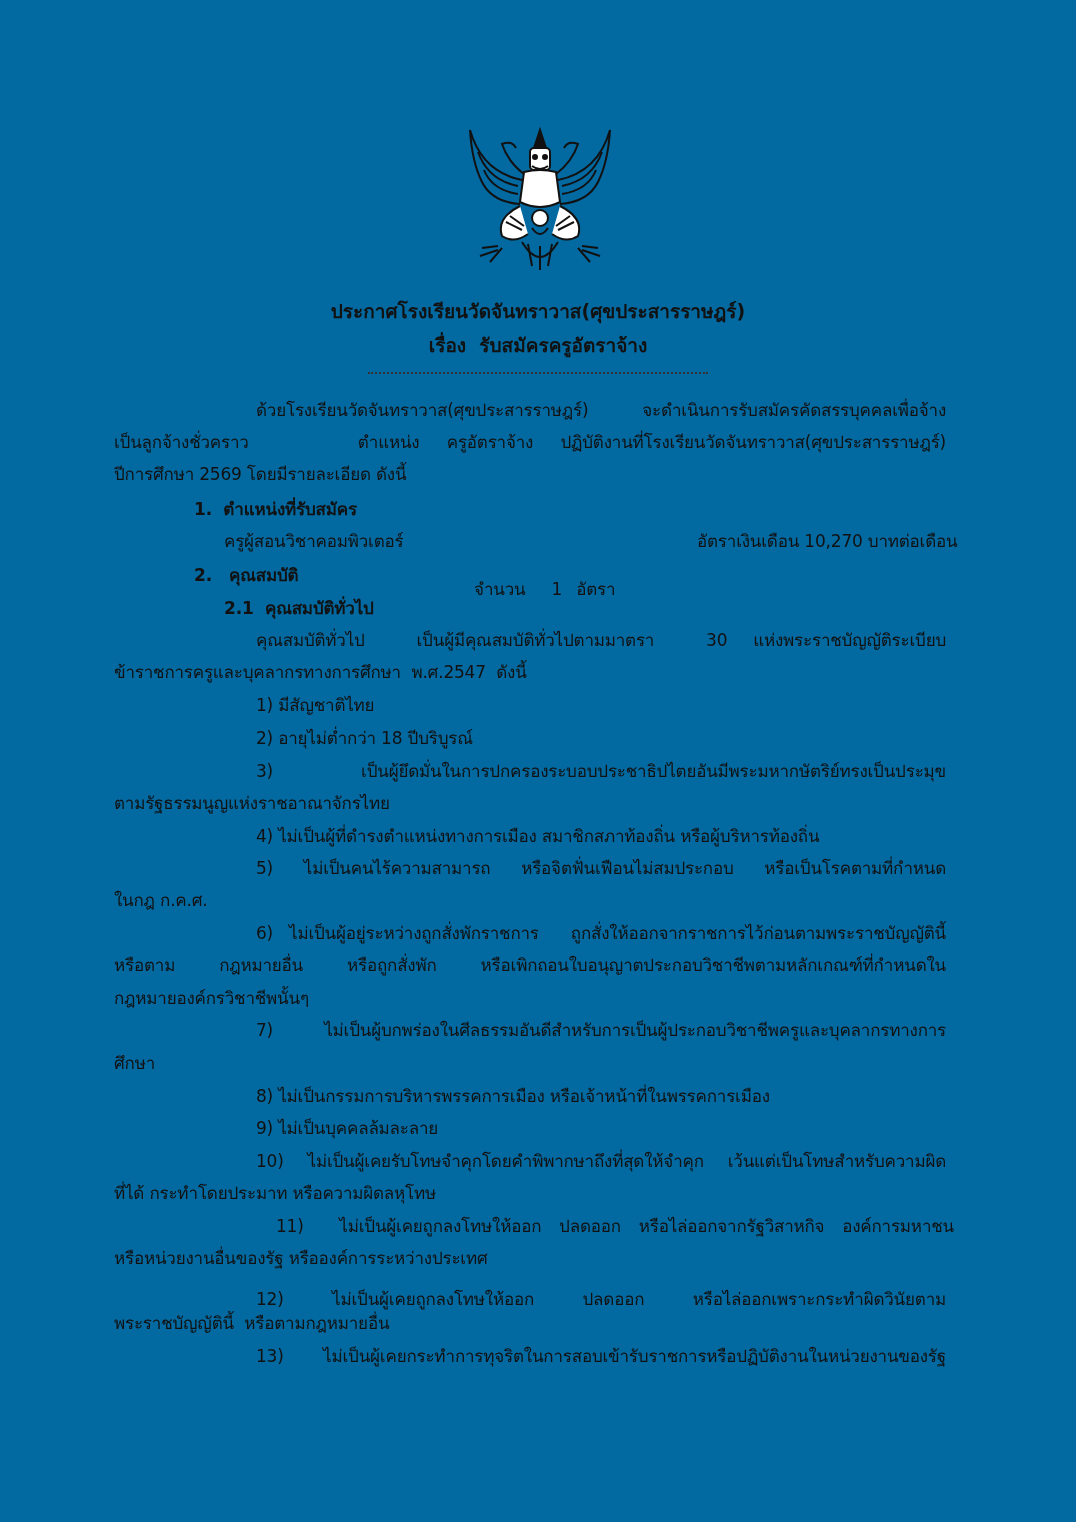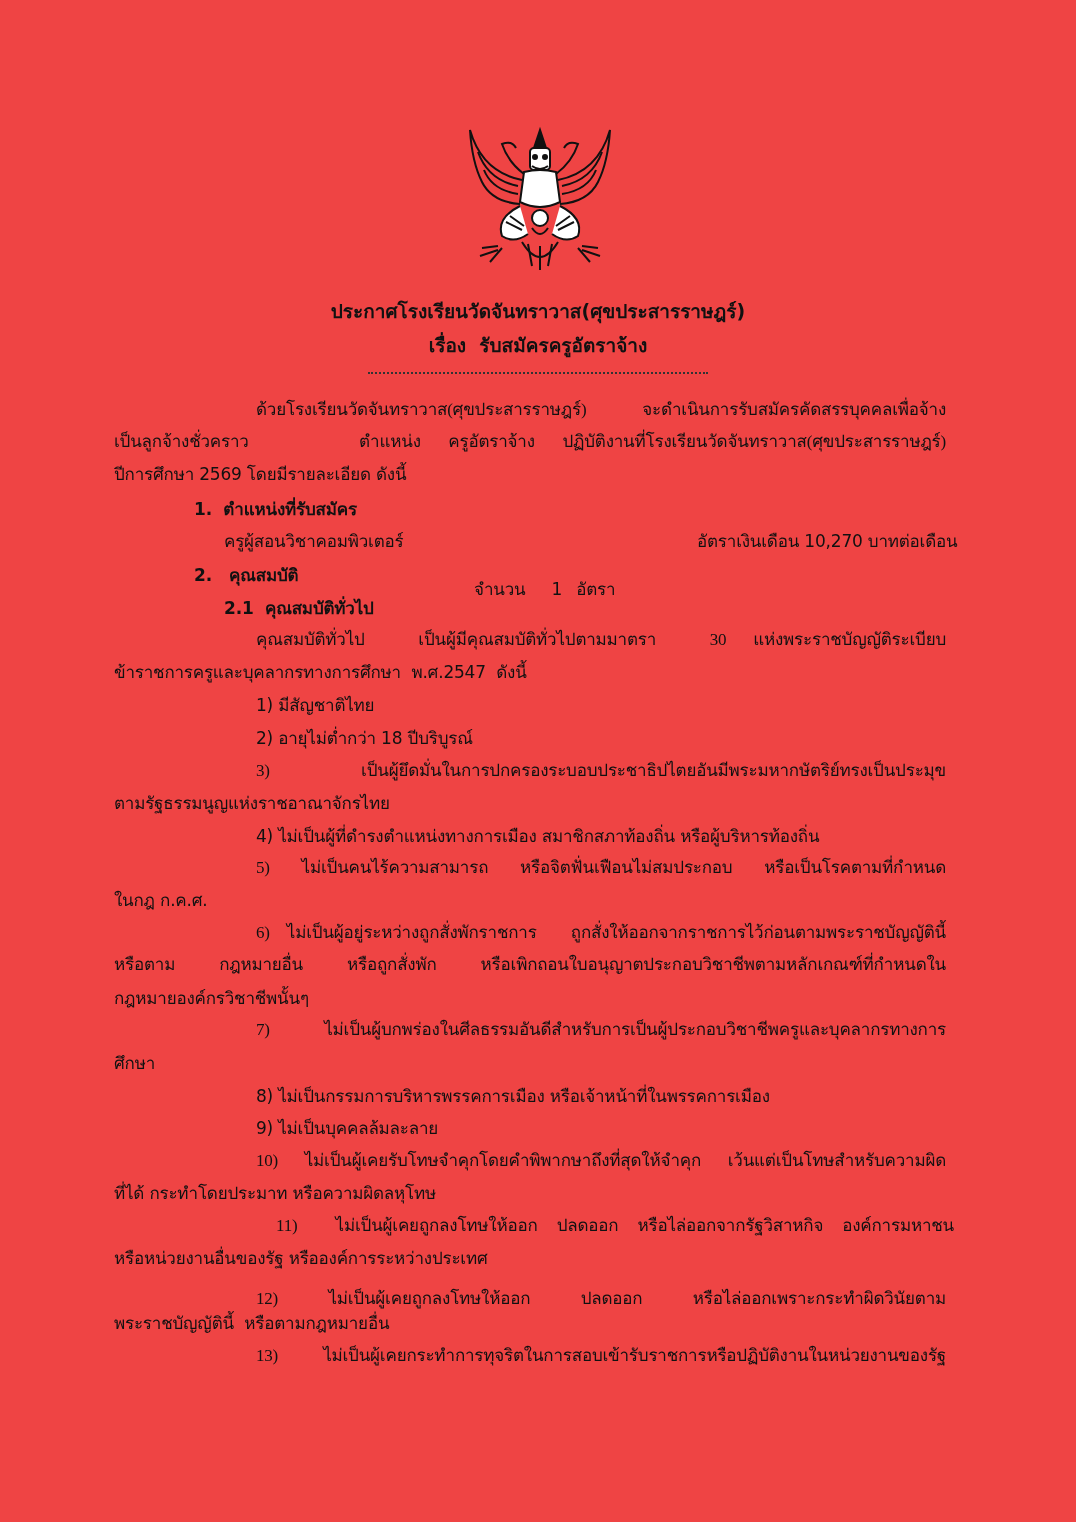--- a/index.html
+++ b/index.html
@@ -1,23 +1,23 @@
 <!DOCTYPE html>
 <html><head>
 <meta charset="utf-8">
 <style>
   html, body { margin: 0; padding: 0; background: #ffffff; }
   body { width: 1076px; height: 1522px; position: relative; overflow: hidden;
          font-family: "DejaVu Sans", "Liberation Sans", sans-serif; color: #111111; }
-  .page { position: absolute; left: 0; top: 0; width: 1076px; height: 1522px; background: #ef4444; }
+  .page { position: absolute; left: 0; top: 0; width: 1076px; height: 1522px; background: #0369a1; }
   .emblem { position: absolute; left: 462px; top: 122px; width: 156px; height: 150px; }
   .line { position: absolute; white-space: nowrap; font-size: 17px; line-height: 24px; letter-spacing: -0.2px; }
   .title { position: absolute; left: 0; width: 1076px; text-align: center; font-weight: bold; font-size: 19px; white-space: nowrap; }
   .bold { font-weight: bold; }
-  .justify { text-align: justify; text-align-last: justify; font-family: Liberation Serif, serif; }
+  .justify { text-align: justify; text-align-last: justify; }
   .dots { position: absolute; left: 368px; top: 372px; width: 340px; border-top: 2px dotted #333; }
   .gap { display: inline-block; }
 </style>
 </head>
 <body>
 
 <div class="page">
 
   <svg class="emblem" viewBox="0 0 156 150">
     <g fill="none" stroke="#111" stroke-width="2">

